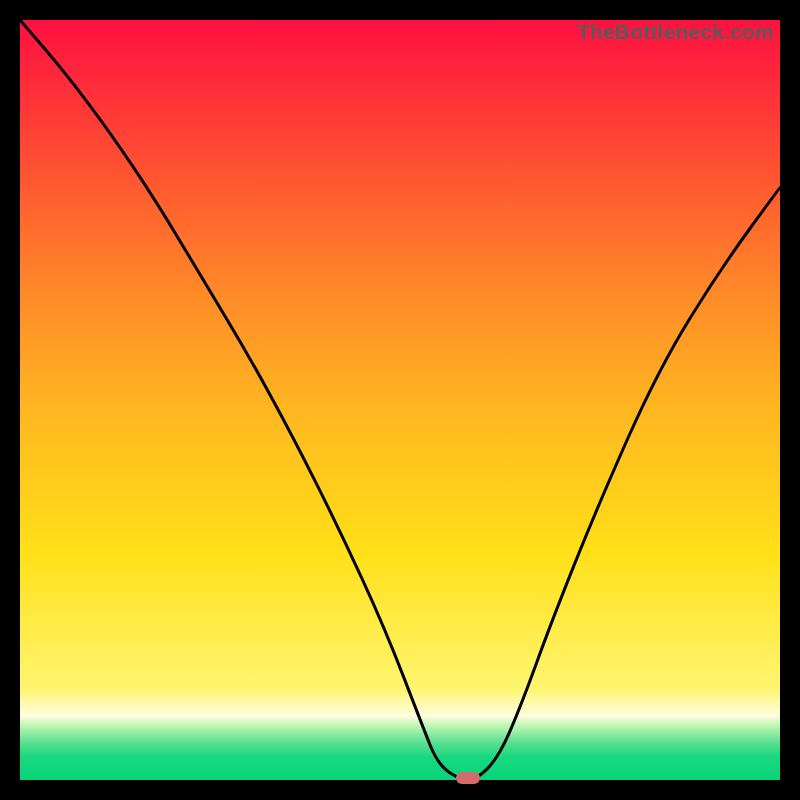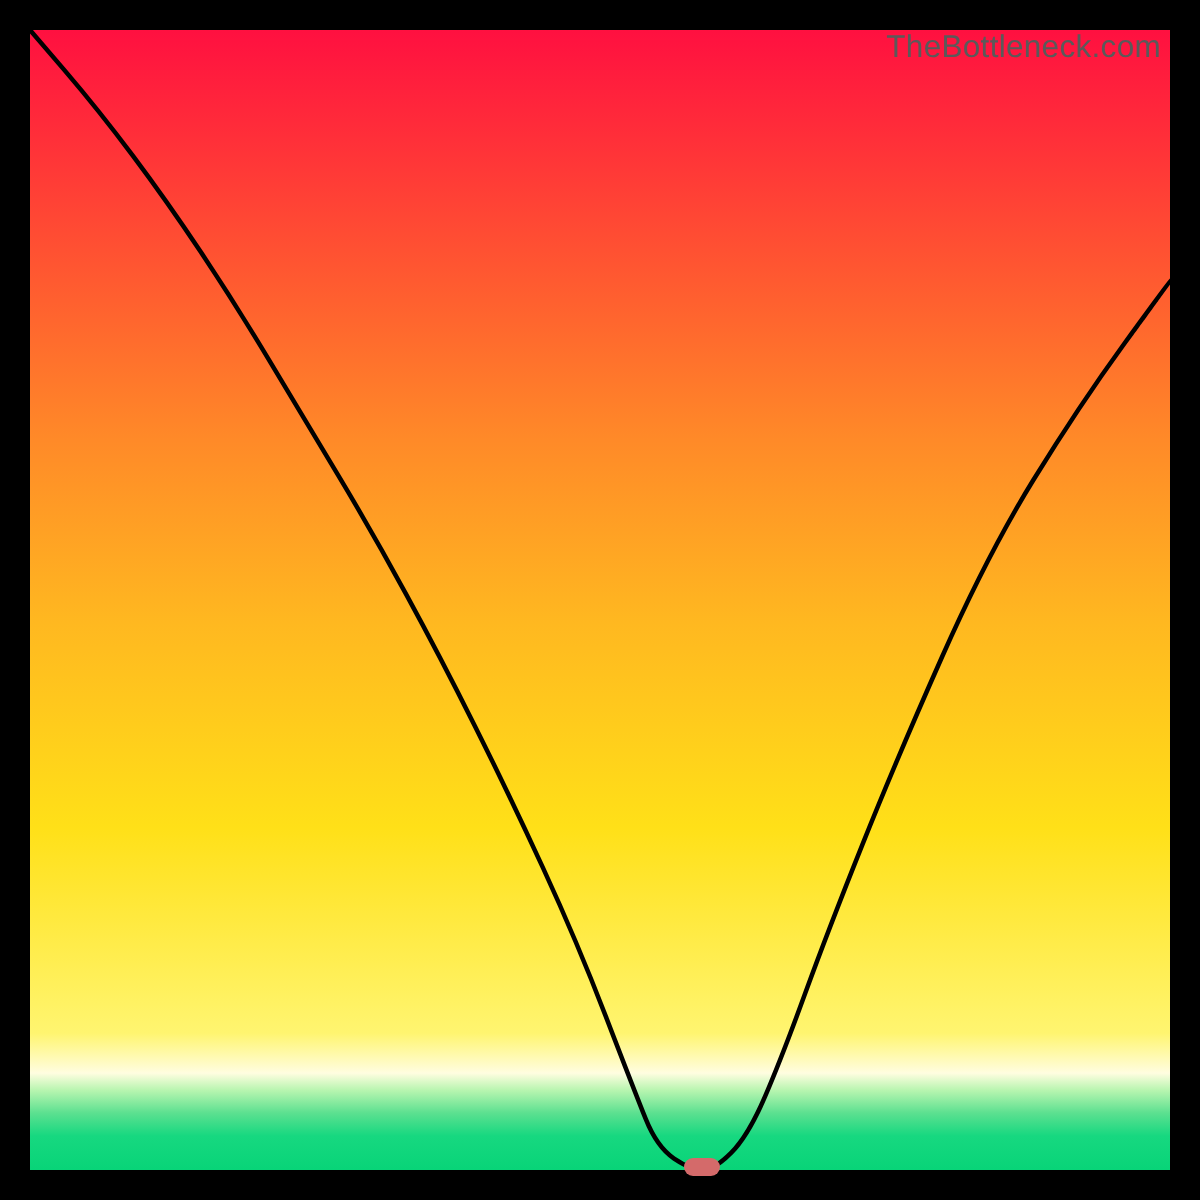--- a/index.html
+++ b/index.html
@@ -37,21 +37,21 @@
       #5ce090 95%,
       #17d880 97%,
       #08d478 100%
     );
   }
   .watermark {
     position: absolute;
     top: 0;
     right: 6px;
     font-size: 21px;
-    font-weight: 400;
+    font-weight: 700;
     color: #5a5a5a;
     letter-spacing: 0.2px;
     pointer-events: none;
   }
   svg.curve {
     position: absolute;
     left: 0;
     top: 0;
     width: 760px;
     height: 760px;

